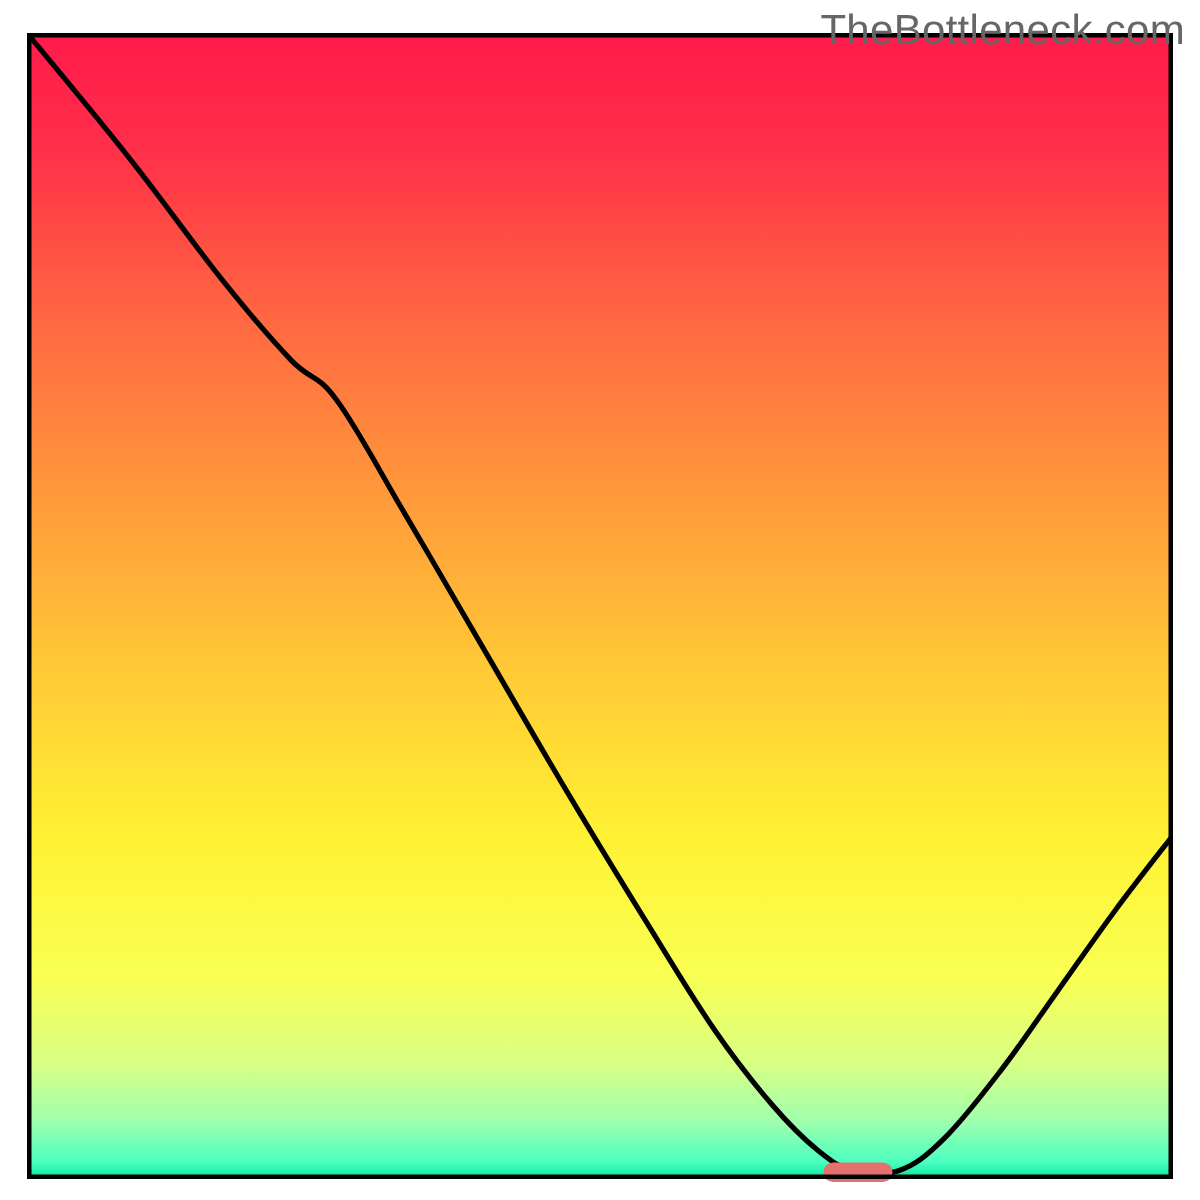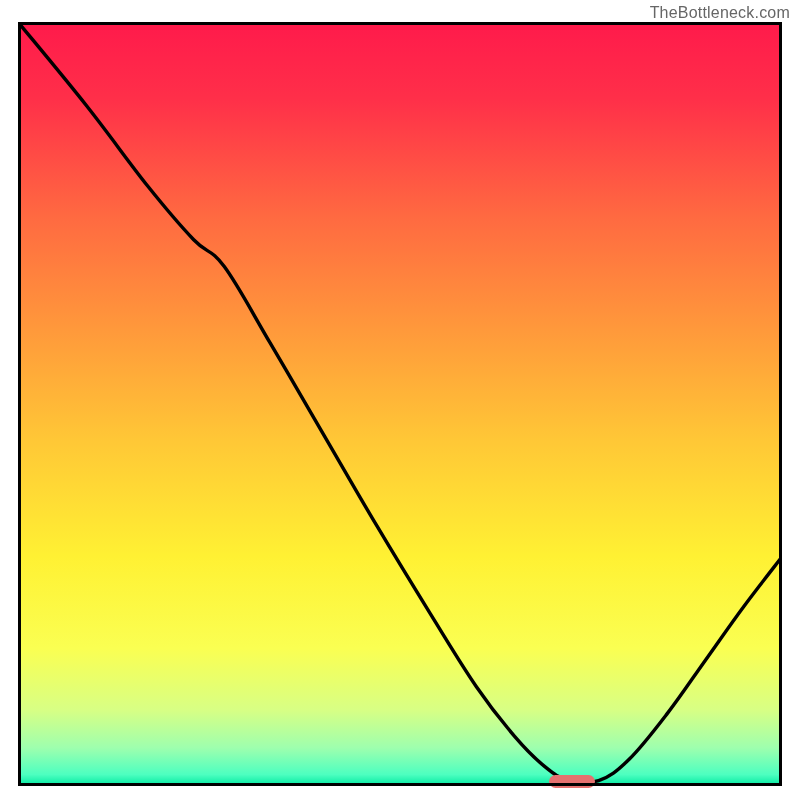--- a/index.html
+++ b/index.html
@@ -14,21 +14,21 @@
   .stage {
     position: relative;
     width: 800px;
     height: 800px;
   }
   .watermark {
     position: absolute;
     top: 4px;
     right: 10px;
     color: #666666;
-    font-size: 16px;
+    font-size: 28px;
     font-weight: 400;
     letter-spacing: 0.2px;
     z-index: 20;
   }
   .frame {
     position: absolute;
     left: 18px;
     top: 22px;
     width: 764px;
     height: 764px;

